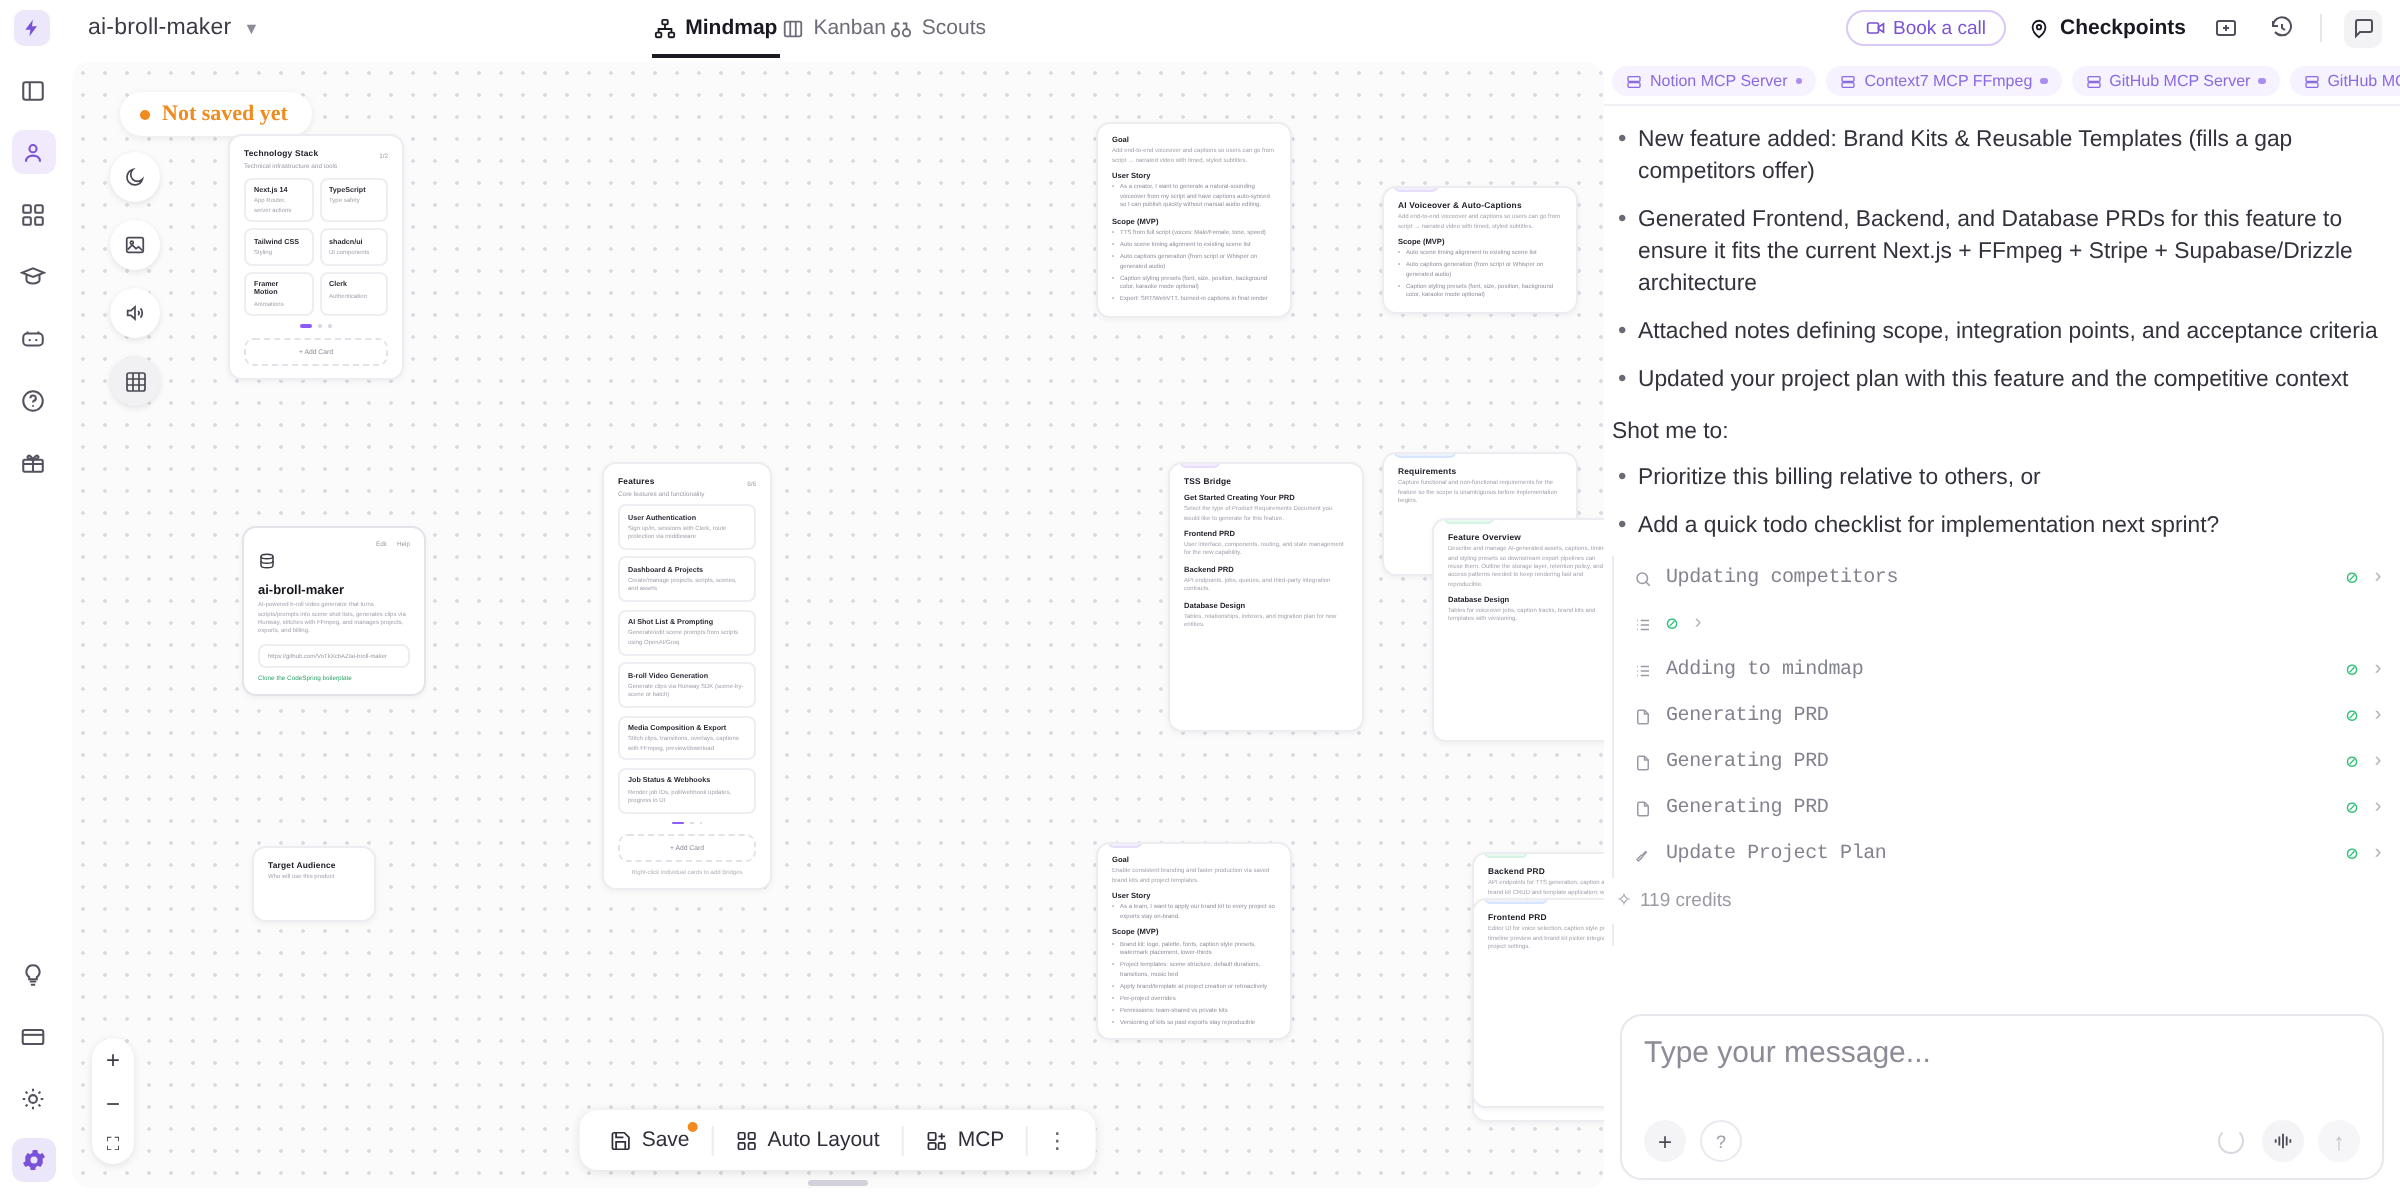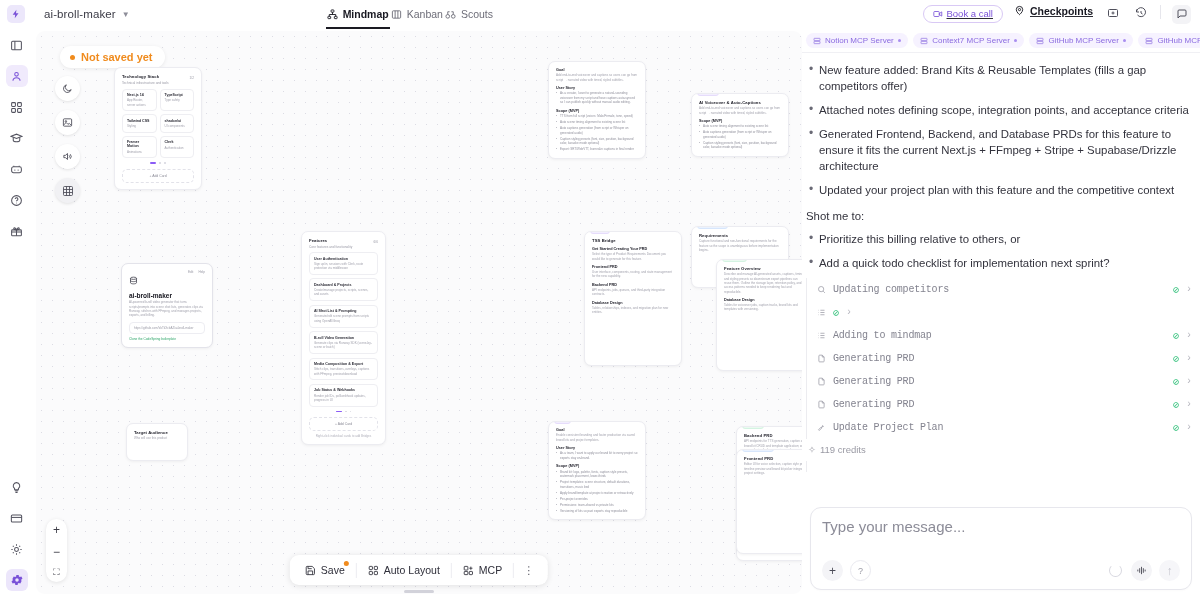--- a/index.html
+++ b/index.html
@@ -28,21 +28,21 @@
     margin-left: 19px; font-size: 11.5px; color: #3b3b46; letter-spacing: .1px;
   }
   .chev { margin-left: 6px; color: #8d8d99; font-size: 8px; }
   .top-tabs { display: flex; align-items: center; margin-left: 196px; }
   .ttab { display: flex; align-items: center; gap: 5px; font-size: 10.5px; color: #6d6d78; padding: 4px 1px; position: relative; }
   .ttab.active { color: #191922; font-weight: bold; }
   .ttab.active::after {
     content: ""; position: absolute; left: 0; right: 0; bottom: -5px; height: 1.6px; background: #1a1a22;
   }
   .ttab svg { display: block; }
-  .top-right { margin-left: auto; display: flex; align-items: flex-start; gap: 11px; padding-right: 9px; text-decoration: underline; }
+  .top-right { margin-left: auto; display: flex; align-items: center; gap: 11px; padding-right: 9px; }
   .pill-call {
     display: flex; align-items: center; gap: 4px;
     border: 1px solid #d9c9f5; color: #7a52d8; border-radius: 11px;
     padding: 2.5px 9px; font-size: 9.5px; background: #fff;
   }
   .chk { display: flex; align-items: center; gap: 5px; font-size: 10.5px; color: #191922; font-weight: bold; }
   .icon-btn { width: 17px; height: 17px; display: flex; align-items: center; justify-content: center; color: #50505c; }
   .icon-btn.boxed { background: #f3f3f6; border-radius: 5px; width: 19px; height: 19px; }
   .vsep { width: 1px; height: 14px; background: #e6e6ec; }
 
@@ -70,21 +70,21 @@
     background-image: radial-gradient(#dcdce4 0.8px, transparent 0.8px);
     background-size: 11px 11px;
     overflow: hidden;
     min-width: 0;
   }
   .notsaved {
     position: absolute; left: 24px; top: 15px;
     background: #ffffff; color: #f08b1d; font-weight: bold; font-size: 11px;
     border-radius: 13px; padding: 5px 12px 5px 10px;
     box-shadow: 0 1px 4px rgba(0,0,0,.08);
-    display: flex; align-items: center; gap: 6px;
+    display: flex; align-items: center; gap: 6px; font-family: Liberation Serif, serif;
   }
   .dot-orange { width: 5px; height: 5px; border-radius: 50%; background: #f08b1d; }
 
   .tool-stack { position: absolute; left: 19px; top: 45px; display: flex; flex-direction: column; gap: 9px; }
   .tool-circle {
     width: 25px; height: 25px; border-radius: 50%; background: #fff;
     box-shadow: 0 1px 3px rgba(0,0,0,.1); display: flex; align-items: center; justify-content: center;
     color: #4a4a56;
   }
   .tool-circle.on { background: #f1f1f4; }
@@ -623,21 +623,21 @@
               <rect x="3" y="13" width="18" height="7" rx="1.5"></rect>
             </svg>
           <span>Notion MCP Server</span>
           <span class="dotx"></span>
         </div>
         <div class="mcp-chip">
           <svg width="8" height="8" viewBox="0 0 24 24" fill="none" stroke="currentColor" stroke-width="2">
               <rect x="3" y="4" width="18" height="7" rx="1.5"></rect>
               <rect x="3" y="13" width="18" height="7" rx="1.5"></rect>
             </svg>
-          <span>Context7 MCP Server</span>
+          <span>Context7 MCP FFmpeg</span>
           <span class="dotx"></span>
         </div>
         <div class="mcp-chip">
           <svg width="8" height="8" viewBox="0 0 24 24" fill="none" stroke="currentColor" stroke-width="2">
               <rect x="3" y="4" width="18" height="7" rx="1.5"></rect>
               <rect x="3" y="13" width="18" height="7" rx="1.5"></rect>
             </svg>
           <span>GitHub MCP Server</span>
           <span class="dotx"></span>
         </div>
@@ -647,22 +647,22 @@
               <rect x="3" y="13" width="18" height="7" rx="1.5"></rect>
             </svg>
           <span>GitHub MCP Server</span>
 
         </div>
       </div>
 
       <div class="chat-scroll">
         <ul class="msg-bullets">
           <li>New feature added: Brand Kits &amp; Reusable Templates (fills a gap competitors offer)</li>
+          <li>Generated Frontend, Backend, and Database PRDs for this feature to ensure it fits the current Next.js + FFmpeg + Stripe + Supabase/Drizzle architecture</li>
           <li>Attached notes defining scope, integration points, and acceptance criteria</li>
-          <li>Generated Frontend, Backend, and Database PRDs for this feature to ensure it fits the current Next.js + FFmpeg + Stripe + Supabase/Drizzle architecture</li>
           <li>Updated your project plan with this feature and the competitive context</li>
         </ul>
 
         <div class="para">Shot me to:</div>
 
         <ul class="msg-bullets">
           <li>Prioritize this billing relative to others, or</li>
           <li>Add a quick todo checklist for implementation next sprint?</li>
         </ul>
 

